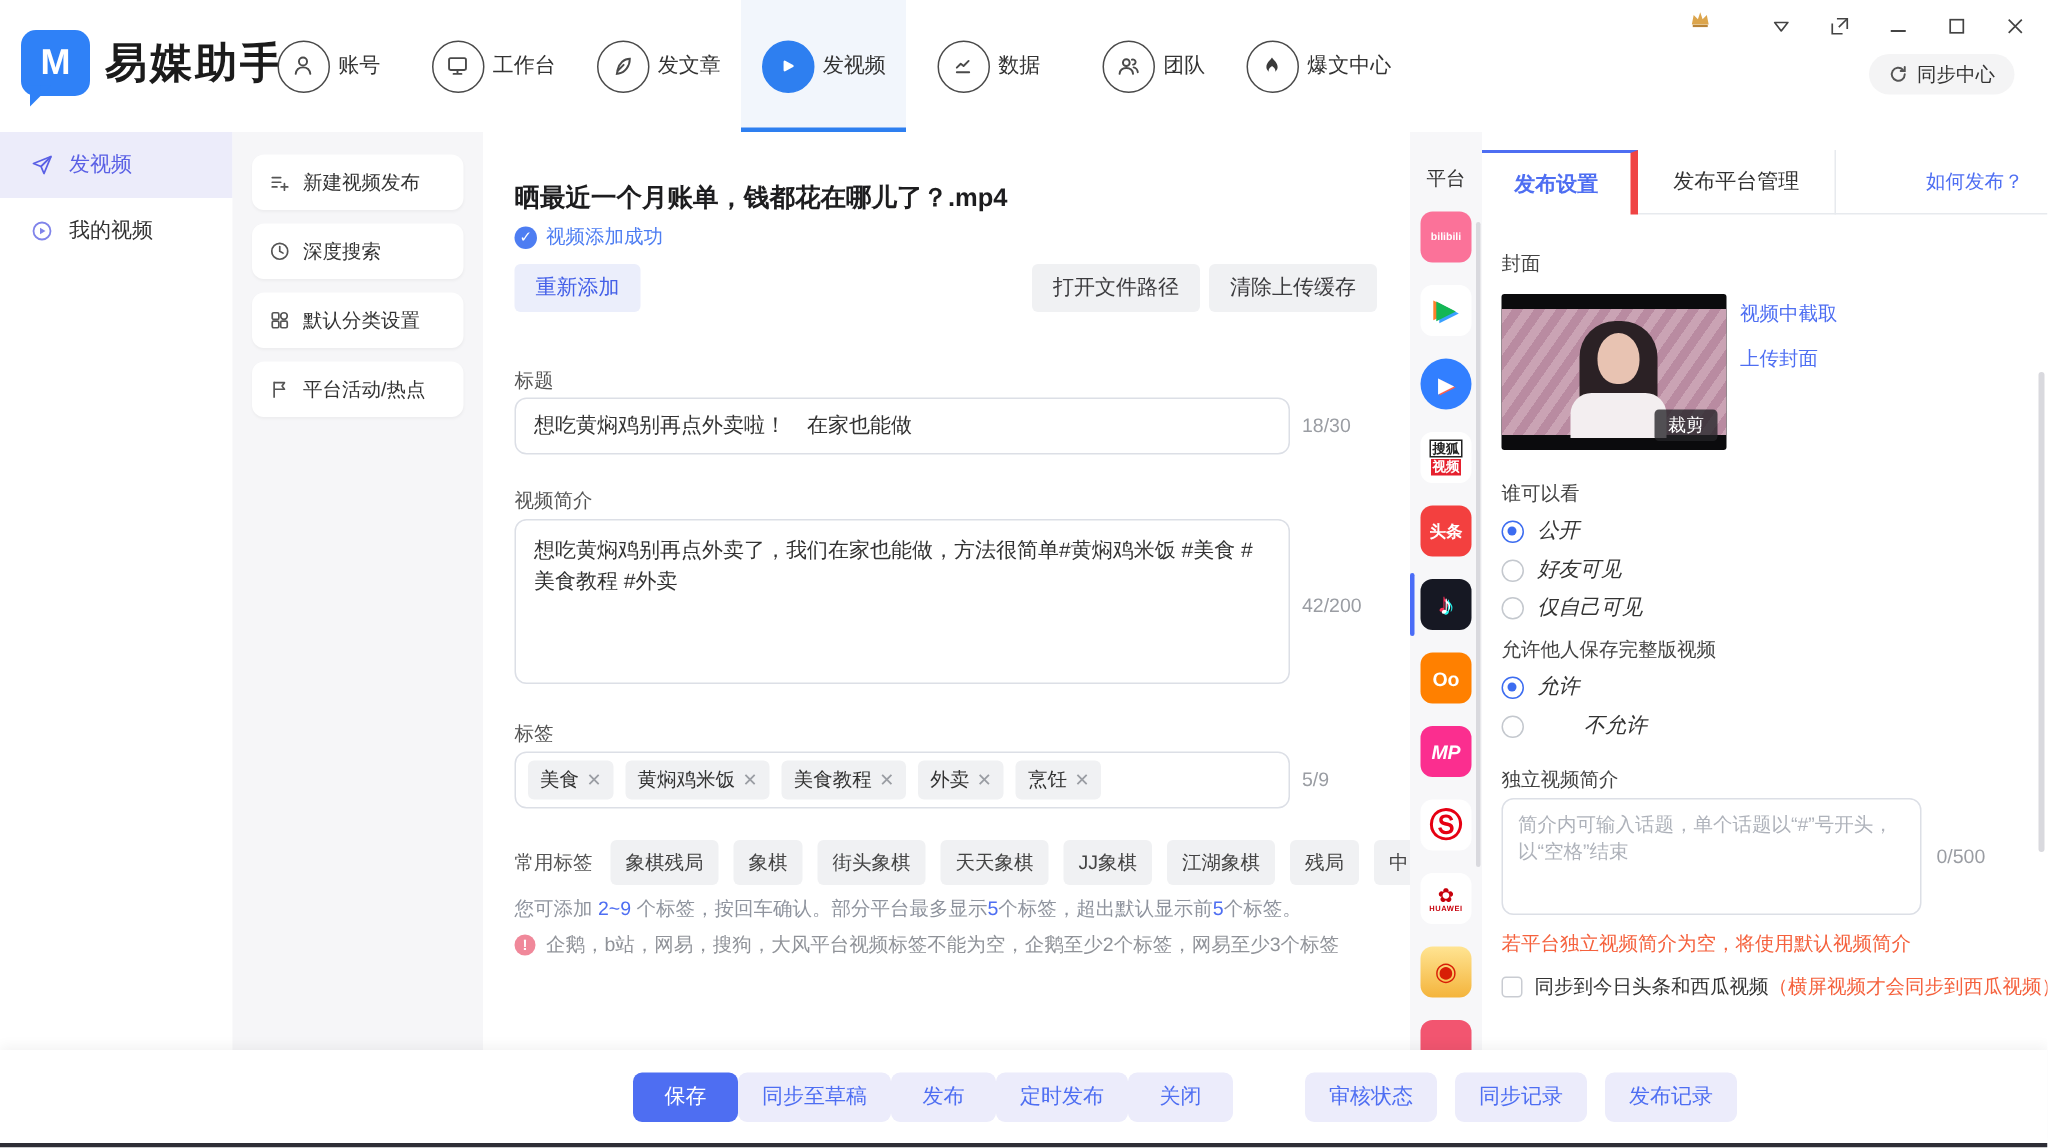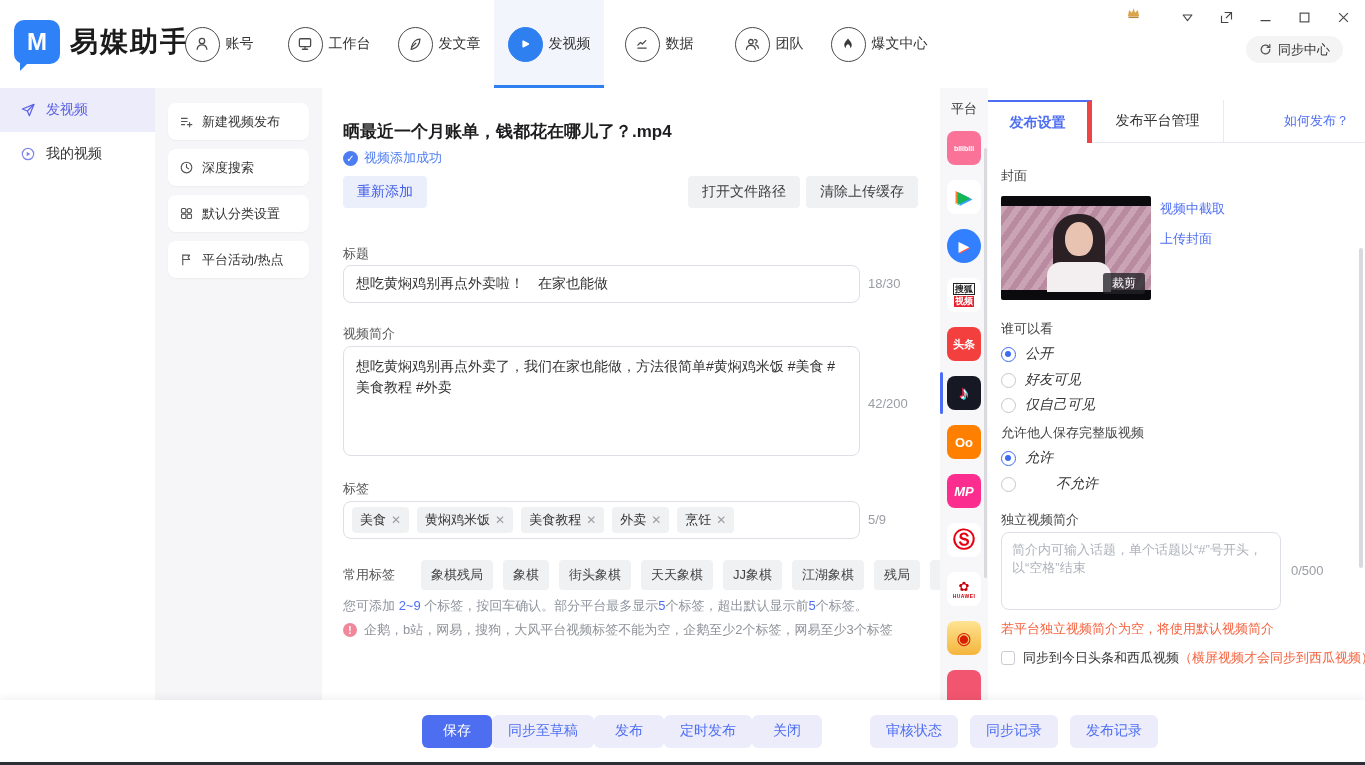--- a/index.html
+++ b/index.html
@@ -59,32 +59,32 @@
   .fld-label { position:absolute; left:21px; font-size:13px; color:#555; }
   .inp { position:absolute; left:21px; width:517px; border:1px solid #dcdfe6; border-radius:8px;
          font-size:14px; color:#333; font-family:inherit; padding:0 12px; outline:none; background:#fff; }
   .counter { position:absolute; font-size:13px; color:#9a9da3; }
   .tagbox { position:absolute; left:21px; top:413px; width:517px; height:38px; border:1px solid #dcdfe6;
             border-radius:8px; display:flex; align-items:center; gap:8px; padding:0 8px; }
   .chip { background:#f0f1f3; border-radius:4px; padding:4px 8px; font-size:13px; color:#333;
           display:flex; align-items:center; gap:5px; white-space:nowrap; }
   .chip .x { color:#9a9da3; font-size:12px; cursor:pointer; }
   .common-row { position:absolute; left:21px; top:472px; display:flex; align-items:center; gap:10px; }
-  .common-label { font-size:13px; color:#555; margin-right:16px; white-space:nowrap; }
+  .common-label { font-size:13px; color:#555; margin-right:2px; white-space:nowrap; }
   .common-chip { background:#f0f1f3; border-radius:4px; padding:6px 10px; font-size:13px; color:#444;
                  white-space:nowrap; cursor:pointer; }
   .hint { position:absolute; left:21px; top:509px; font-size:13px; color:#8f949e; }
   .hint .blue { color:#4e6ef2; }
   .warn { position:absolute; left:21px; top:533px; font-size:13px; color:#909399; display:flex; gap:7px; align-items:center; }
   .warn-ic { width:14px; height:14px; min-width:14px; border-radius:50%; background:#f0889a; color:#fff;
              font-size:10px; font-weight:bold; display:flex; align-items:center; justify-content:center; }
 
   
   .rail { position:absolute; left:940px; top:88px; width:48px; height:612px; background:#f7f7f9; overflow:hidden; }
-  .rail-label { text-align:center; font-size:13px; color:#333; margin-top:12px; }
+  .rail-label { text-align:center; font-size:13px; color:#333; margin-top:22px; }
   .rail-list { margin-top:13px; display:flex; flex-direction:column; align-items:center; gap:15px; }
   .pf { width:34px; height:34px; border-radius:8px; display:flex; flex-direction:column; align-items:center;
         justify-content:center; position:relative; cursor:pointer; overflow:hidden; font-weight:bold; }
   .pf-bilibili { background:#fb7299; color:#fff; font-size:7px; }
   .pf-tencent  { background:#fff; color:#13b755; font-size:17px; text-shadow:2px 1px 0 #3aa0ff,-2px -1px 0 #ff7f2a; }
   .pf-haokan   { background:#327fff; color:#fff; font-size:14px; border-radius:50%; text-shadow:1px 1px 0 #ff5f4d; }
   .pf-sohu     { background:#fff; gap:1px; }
   .pf-sohu .t1 { font-size:9px; color:#222; border:1px solid #222; line-height:10px; padding:0 1px; }
   .pf-sohu .t2 { font-size:9px; color:#fff; background:#e6202e; line-height:11px; padding:0 1px; }
   .pf-toutiao  { background:#f3403f; color:#fff; font-size:11px; }

